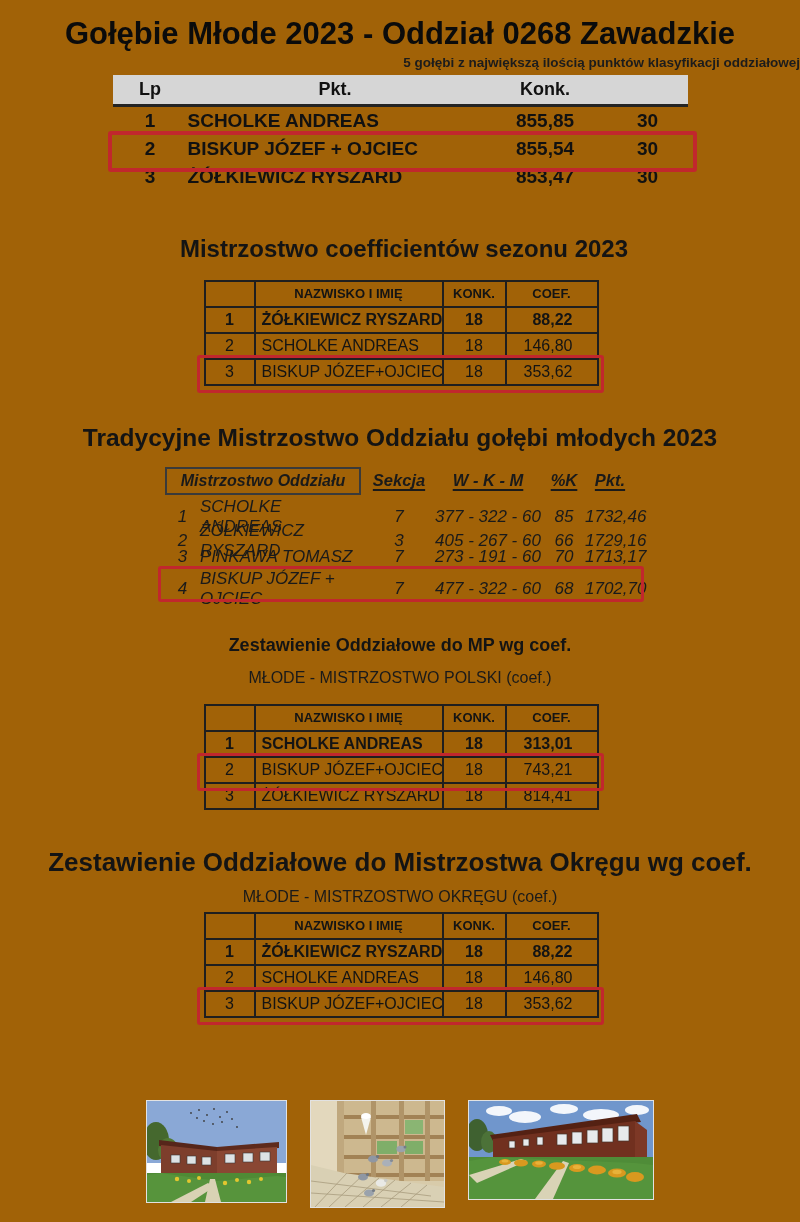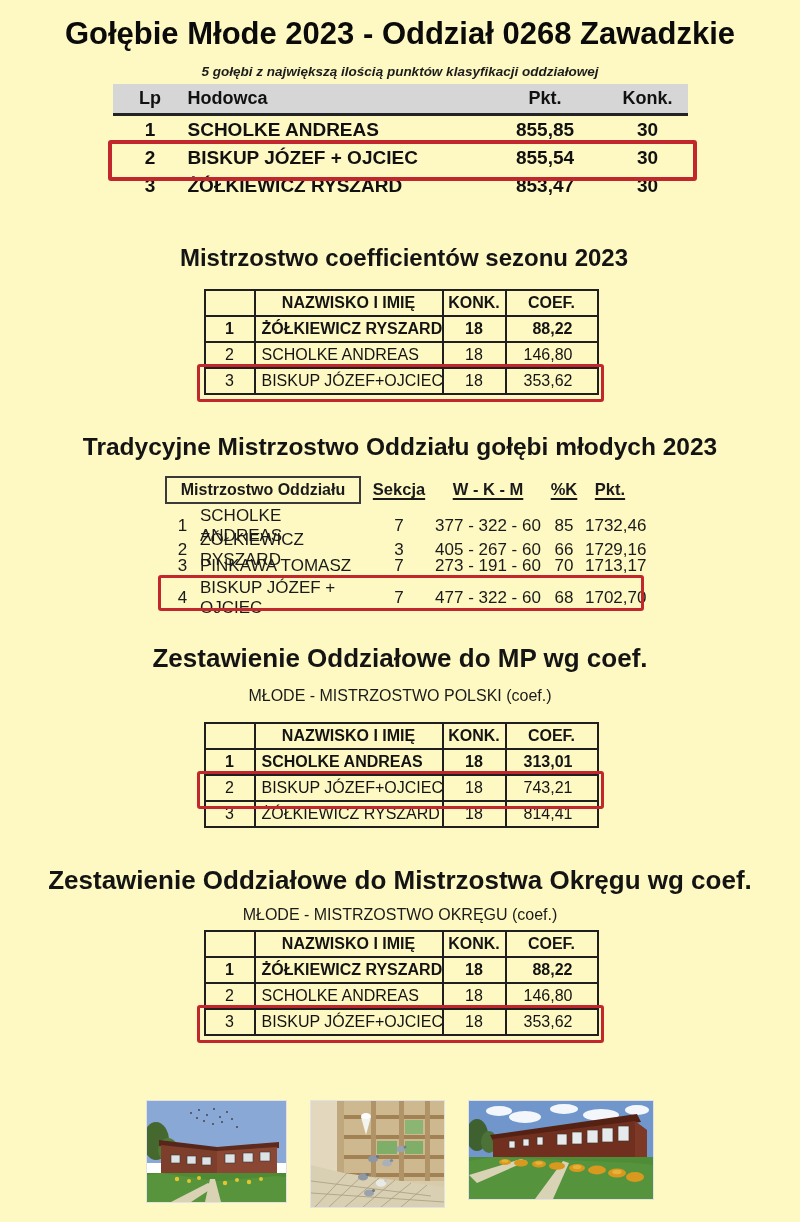--- a/index.html
+++ b/index.html
@@ -1,57 +1,57 @@
 <!DOCTYPE html>
 <html style="--highlight-red: #c1272d; --header-gray: #d6d6d6;"><head>
 <meta charset="utf-8">
 <style>
   html,body{margin:0;padding:0;background:#fff;}
   .page{
-    position:relative;width:800px;height:1222px;background:#fef9c3;
+    position:relative;width:800px;height:1222px;background:#a16207;
     font-family:"Liberation Sans","DejaVu Sans",sans-serif;color:#111;
     overflow:hidden;
   }
   .main-title{padding-top:15px;text-align:center;font-size:31px;font-weight:bold;line-height:1.2;color:#0b0b0b;}
 
   
   .sec-title{text-align:center;font-weight:bold;color:#141414;line-height:1.15;}
   .s1-title{margin-top:35px;font-size:26px;}
-  .s1-sub{margin-top:12px;text-align:center;font-size:13.5px;font-weight:bold;font-style:italic;color:#1c1c1c;}
+  .s1-sub{margin-top:3px;text-align:right;font-size:13.5px;font-weight:bold;color:#1c1c1c;}
   .s2-title{margin-top:44px;font-size:24px;padding-left:8px;}
   .s3-title{margin-top:38px;font-size:24.5px;}
-  .s4-title{margin-top:42px;font-size:26px;}
+  .s4-title{margin-top:42px;font-size:18px;}
   .sub2{margin-top:13px;text-align:center;font-size:16px;font-weight:normal;color:#1a1a1a;}
   .s5-title{margin-top:38px;font-size:26px;}
 
   
   .t1{position:relative;width:575px;margin:5px auto 12px;}
   .t1-header{display:grid;grid-template-columns:75px 295px 125px 80px;align-items:center;
     height:29px;background:var(--header-gray,#d6d6d6);font-weight:bold;font-size:18px;
     border-bottom:3px solid #242424;}
   .t1-row{display:grid;grid-template-columns:75px 295px 125px 80px;align-items:center;
     height:28px;font-weight:bold;font-size:19px;}
   .tc{ text-align:center;}
   .tl{ text-align:left;}
 
   
   .tblwrap{position:relative;width:393px;margin:17px auto 0;}
   table.tbl{border-collapse:collapse;width:393px;table-layout:fixed;font-size:16px;color:#141414;}
   table.tbl td{border:2px solid #1f1f1f;height:24px;padding:0 2px;overflow:hidden;white-space:nowrap;}
   table.tbl col.c1{width:50px;} table.tbl col.c2{width:188px;}
   table.tbl col.c3{width:63px;} table.tbl col.c4{width:92px;}
-  table.tbl tr.h td{font-weight:bold;font-size:16px;text-align:center;}
+  table.tbl tr.h td{font-weight:bold;font-size:13px;text-align:center;}
   table.tbl td.no{text-align:center;}
   table.tbl td.nm{text-align:left;padding-left:6px;}
   table.tbl td.kk{text-align:center;}
   table.tbl td.cf{text-align:right;padding-right:24px;}
   table.tbl tr.b1 td{font-weight:bold;}
 
   
-  .t3{position:relative;width:470px;margin:15px auto 0;font-size:17px;color:#1a1a1a;}
+  .t3{position:relative;width:470px;margin:15px auto 0;font-size:17px;color:#1a1a1a;font-style:italic;}
   .t3-header{display:grid;grid-template-columns:200px 68px 110px 42px 50px;align-items:center;
     height:28px;font-weight:bold;font-size:16.5px;margin-bottom:2px;}
   .t3-box{justify-self:start;width:192px;height:24px;line-height:24px;border:2px solid #3a3a3a;
     text-align:center;font-size:16px;}
   .t3-u{text-align:center;text-decoration:underline;text-decoration-thickness:2px;text-underline-offset:3px;}
   .t3-row{display:grid;grid-template-columns:35px 165px 68px 110px 42px 50px;align-items:center;height:24px;}
   .t3-row .pktv{text-align:right;}
 
   
   .redbox{position:absolute;border:3.5px solid var(--highlight-red,#c1272d);border-radius:3px;pointer-events:none;}
@@ -70,21 +70,20 @@
 
 <div class="page">
 
   <div class="main-title">Gołębie Młode 2023 - Oddział 0268 Zawadzkie</div>
 
   <div>
     <div class="s1-sub">5 gołębi z największą ilością punktów klasyfikacji oddziałowej</div>
     <div class="t1">
       <div class="t1-header">
         <div class="tc">Lp</div>
-        <div class="tl">Hodowca</div>
         <div class="tc">Pkt.</div>
         <div class="tc">Konk.</div>
       </div>
       <div class="t1-row">
         <div class="tc">1</div>
         <div class="tl">SCHOLKE ANDREAS</div>
         <div class="tc">855,85</div>
         <div class="tc">30</div>
       </div>
       <div class="t1-row">

